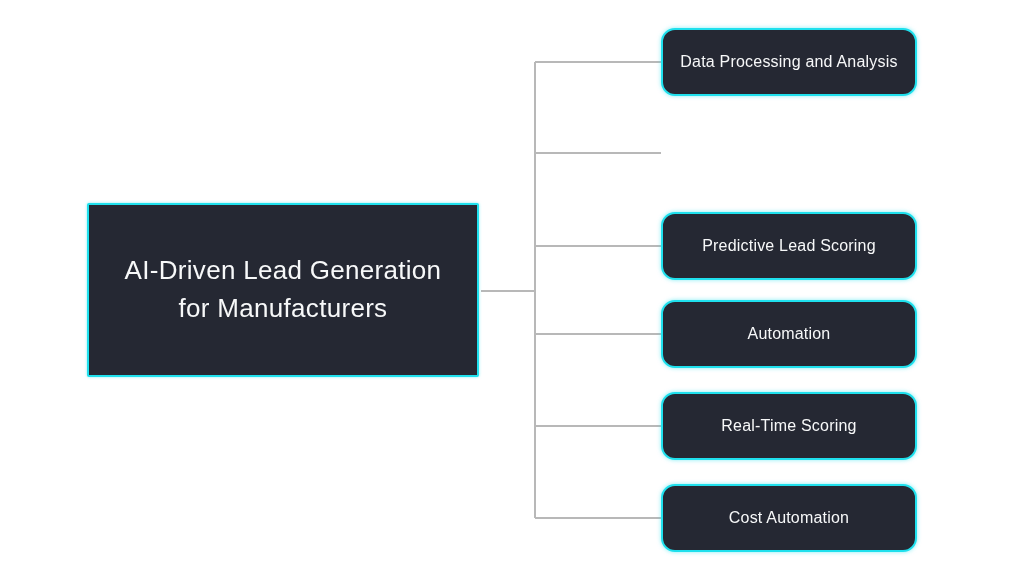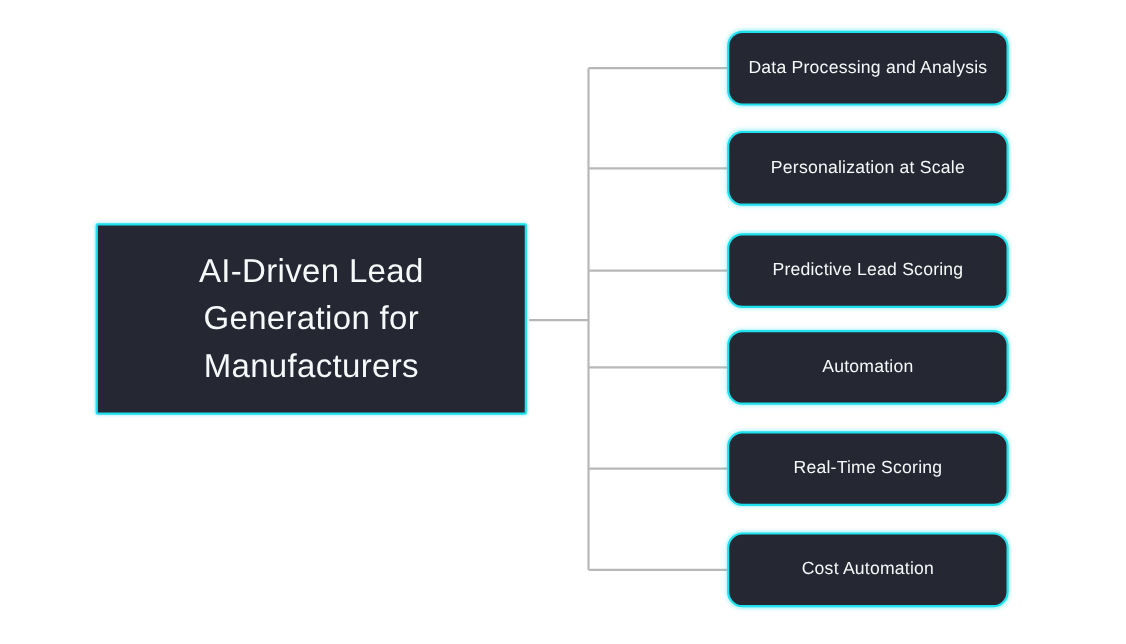--- a/index.html
+++ b/index.html
@@ -32,21 +32,21 @@
     justify-content: center;
     text-align: center;
   }
   .root-node {
     left: 87px;
     top: 203px;
     width: 392px;
     height: 174px;
     border: 2px solid #1fe0ed;
     border-radius: 2px;
-    font-size: 30px;
+    font-size: 26px;
     font-weight: 500;
     line-height: 1.45;
     letter-spacing: 0.3px;
     padding: 0 18px;
     box-shadow: 0 0 3px rgba(31, 224, 237, 0.55);
   }
   .branch-node {
     left: 661px;
     width: 256px;
     height: 68px;
@@ -85,23 +85,20 @@
   </svg>
 
   <div class="node root-node">
     <span>AI-Driven Lead Generation for Manufacturers</span>
   </div>
 
   <div class="node branch-node n0">
     <span>Data Processing and Analysis</span>
   </div>
 
-  <div class="node branch-node n1">
-    <span>Personalization at Scale</span>
-  </div>
 
   <div class="node branch-node n2">
     <span>Predictive Lead Scoring</span>
   </div>
 
   <div class="node branch-node n3">
     <span>Automation</span>
   </div>
 
   <div class="node branch-node n4">

